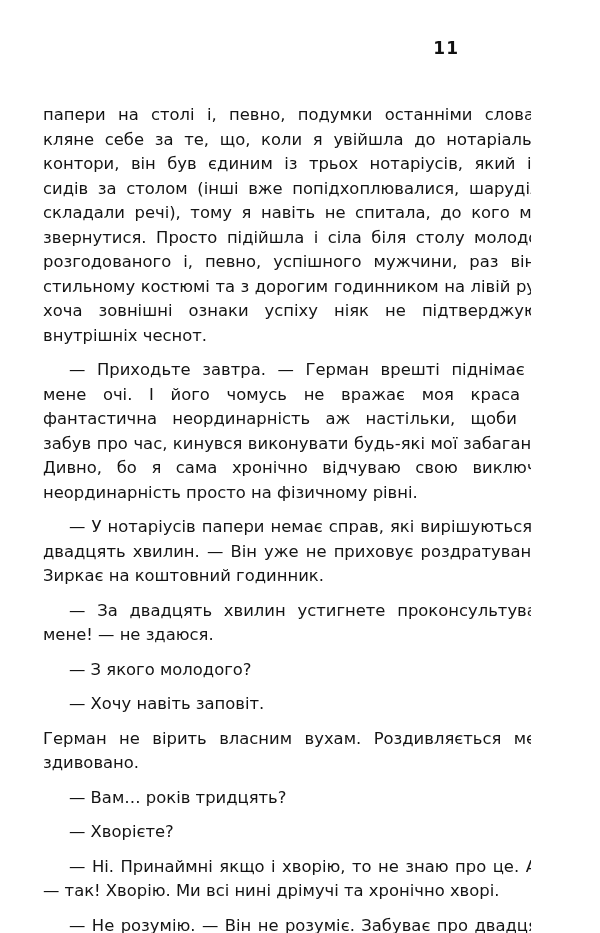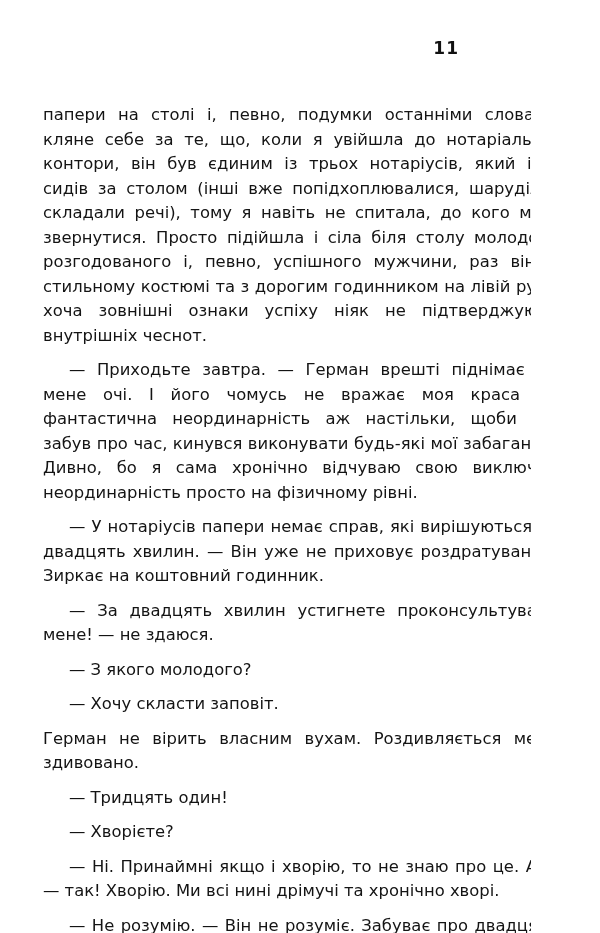--- a/index.html
+++ b/index.html
@@ -48,20 +48,20 @@
 <body>
 
 <div class="page">
   <div class="page-number">11</div>
   <div class="body-text">
       <p class="para">папери на столі і, певно, подумки останніми словами кляне себе за те, що, коли я увійшла до нотаріальної контори, він був єдиним із трьох нотаріусів, який іще сидів за столом (інші вже попідхоплювалися, шаруділи-складали речі), тому я навіть не спитала, до кого мені звернутися. Просто підійшла і сіла біля столу молодого розгодованого і, певно, успішного мужчини, раз він у стильному костюмі та з дорогим годинником на лівій руці, хоча зовнішні ознаки успіху ніяк не підтверджують внутрішніх чеснот.</p>
       <p class="para indent">— Приходьте завтра. — Герман врешті піднімає на мене очі. І його чомусь не вражає моя краса чи фантастична неординарність аж настільки, щоби він забув про час, кинувся виконувати будь-які мої забаганки. Дивно, бо я сама хронічно відчуваю свою виключну неординарність просто на фізичному рівні.</p>
       <p class="para indent">— У нотаріусів папери немає справ, які вирішуються за двадцять хвилин. — Він уже не приховує роздратування. Зиркає на коштовний годинник.</p>
       <p class="para indent">— За двадцять хвилин устигнете проконсультувати мене! — не здаюся.</p>
       <p class="para indent">— З якого молодого?</p>
-      <p class="para indent">— Хочу скласти заповіт.</p>
+      <p class="para indent">— Хочу навіть заповіт.</p>
       <p class="para">Герман не вірить власним вухам. Роздивляється мене здивовано.</p>
-      <p class="para indent">— Тридцять один!</p>
+      <p class="para indent">— Вам… років тридцять?</p>
       <p class="para indent">— Хворієте?</p>
       <p class="para indent">— Ні. Принаймні якщо і хворію, то не знаю про це. Або — так! Хворію. Ми всі нині дрімучі та хронічно хворі.</p>
       <p class="para indent">— Не розумію. — Він не розуміє. Забуває про двадцять хвилин: стікають-щезають.</p>
     </div>
 </div>
 
 </body></html>

